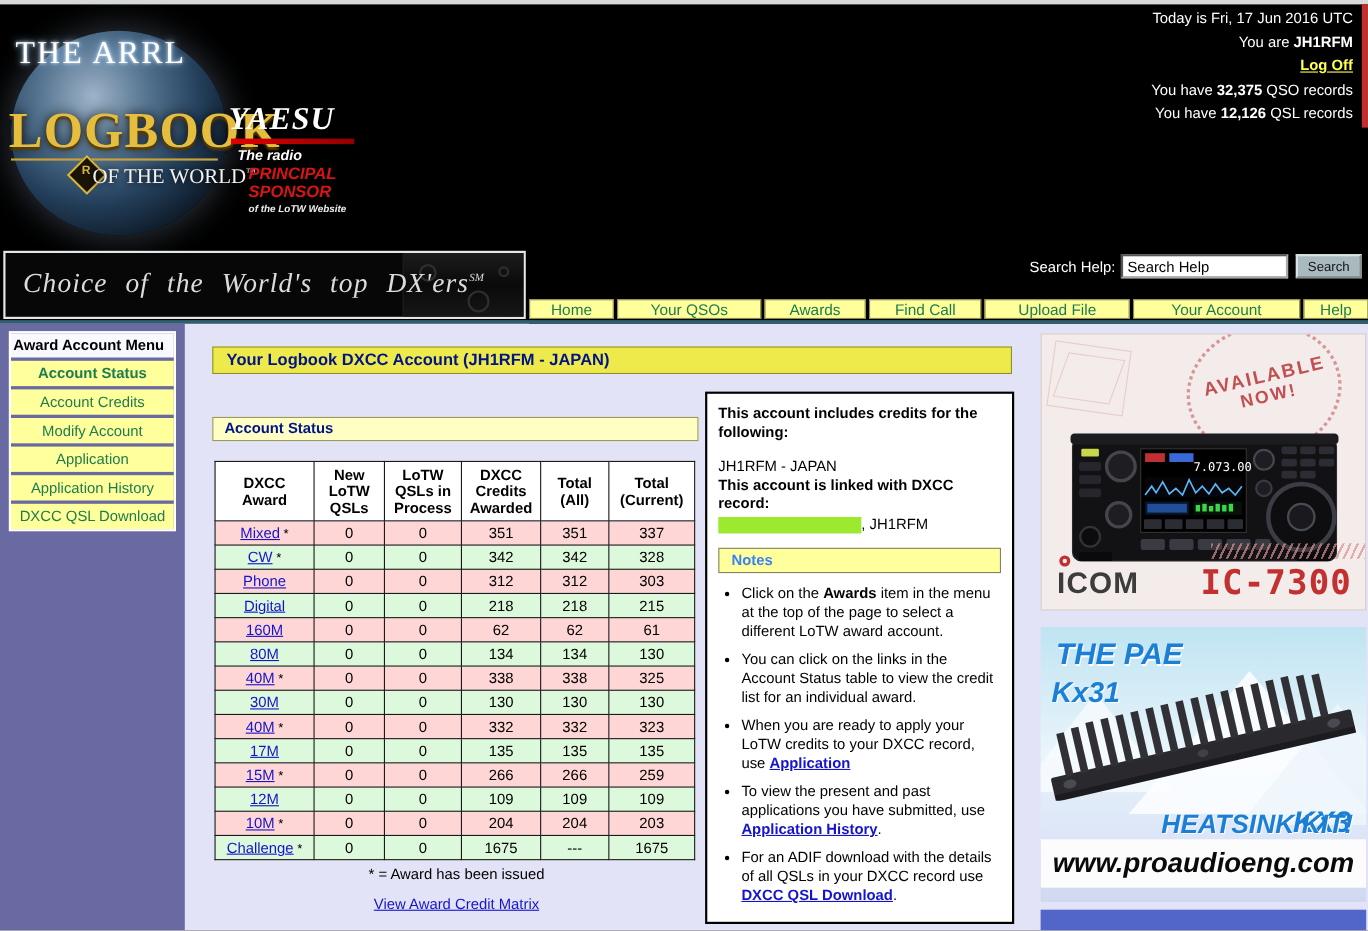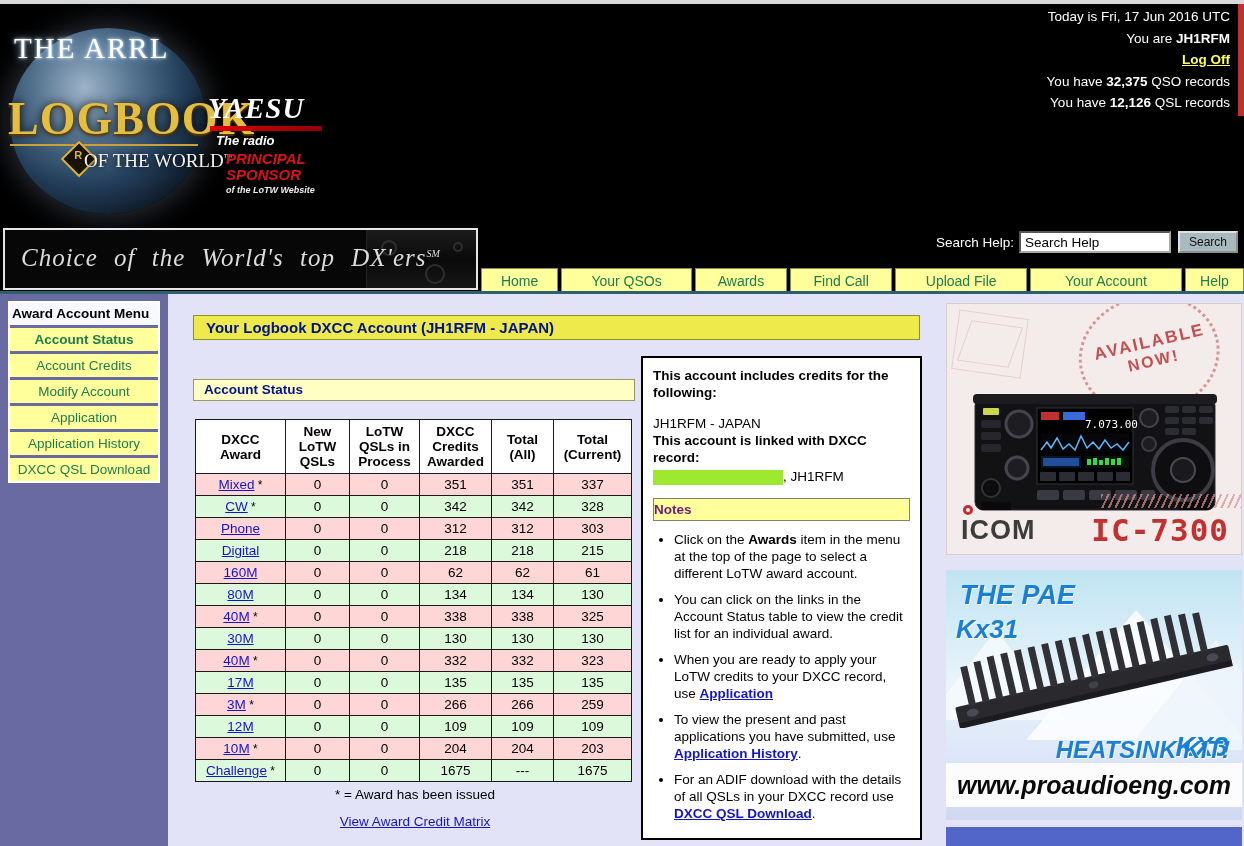--- a/index.html
+++ b/index.html
@@ -62,21 +62,21 @@
   .search-row { position:absolute; right:6px; top:231px; display:flex; align-items:center; }
   .search-label { color:#FFF; font-size:13.5px; margin-right:5px; }
   .search-input { width:152px; height:22px; border:2px inset #AAA; font-size:13.5px;
     padding:1px 4px; font-family:"Liberation Sans",sans-serif; }
   .search-btn { margin-left:7px; height:22px; padding:0 9px; font-size:12px;
     background:#A9BABE; color:#111; border:2px outset #D8E2E4; cursor:pointer;
     font-family:"Liberation Sans",sans-serif; }
 
   
   .nav-bar { position:absolute; left:481px; top:268px; width:763px; height:26px;
-    display:flex; gap:3px; background:#000; }
+    display:flex; gap:3px; background:#000;align-items:center; }
   .nav-tab { background:#FFFF9C; color:#1E7C4E; font-size:14px; display:flex;
     align-items:center; justify-content:center; cursor:pointer; border:1px solid #8c8c4a; }
   .nav-tab:nth-child(1){flex-grow:1.00;} .nav-tab:nth-child(2){flex-grow:1.55;}
   .nav-tab:nth-child(3){flex-grow:1.15;} .nav-tab:nth-child(4){flex-grow:1.20;}
   .nav-tab:nth-child(5){flex-grow:1.55;} .nav-tab:nth-child(6){flex-grow:1.80;}
   .nav-tab:nth-child(7){flex-grow:0.75;}
   .hdr-sep { position:absolute; left:0; top:291px; width:100%; height:3px; background:#2E5F6E; }
 
   
   .sidebar { position:absolute; left:0; top:294px; width:168px; height:552px; background:#6A6AA3; }
@@ -115,22 +115,22 @@
     font-size:13.5px; }
   .matrix-link a { color:#1414CC; text-decoration:underline; cursor:pointer; }
 
   
   .info-panel { position:absolute; left:641px; top:356px; width:281px; height:484px;
     background:#FFF; border:2px solid #000; padding:9px 10px; font-size:13.5px; line-height:17px; }
   .info-panel .bold { font-weight:bold; }
   .info-acct { margin-top:14px; }
   .redact-row { margin-top:2px; }
   .redact { display:inline-block; width:130px; height:15px; background:#9DE930; vertical-align:middle; }
-  .notes-bar { margin-top:13px; background:#FFFF9C; border:1px solid #83836a; color:#701a75;
-    font-weight:bold; padding:2px 0; }
+  .notes-bar { margin-top:13px; background:#FFFF9C; border:1px solid #83836a; color:#3b82f6;
+    font-weight:bold; padding:2px 11px; }
   .notes-list { margin:10px 0 0 21px; }
   .notes-list li { margin-bottom:9px; }
   .note-link { color:#1414CC; font-weight:bold; text-decoration:underline; cursor:pointer; }
 
   
   .ad-icom { position:absolute; left:946px; top:303px; width:296px; height:252px;
     background:#F4EBEB; overflow:hidden; border:1px solid #D8CCCC; cursor:pointer; }
   .stamp { position:absolute; right:8px; top:6px; width:160px; height:96px;
     transform:rotate(-13deg); color:#C25050; text-align:center; }
   .stamp-ring { position:absolute; left:6px; top:-16px; width:142px; height:120px;
@@ -346,21 +346,21 @@
         </tr>
         <tr class="r-green">
           <td class="award"><a>17M</a></td>
           <td>0</td>
           <td>0</td>
           <td>135</td>
           <td>135</td>
           <td>135</td>
         </tr>
         <tr class="r-pink">
-          <td class="award"><a>3M</a><span class="star"> *</span></td>
+          <td class="award"><a>15M</a><span class="star"> *</span></td>
           <td>0</td>
           <td>0</td>
           <td>266</td>
           <td>266</td>
           <td>259</td>
         </tr>
         <tr class="r-green">
           <td class="award"><a>12M</a></td>
           <td>0</td>
           <td>0</td>

